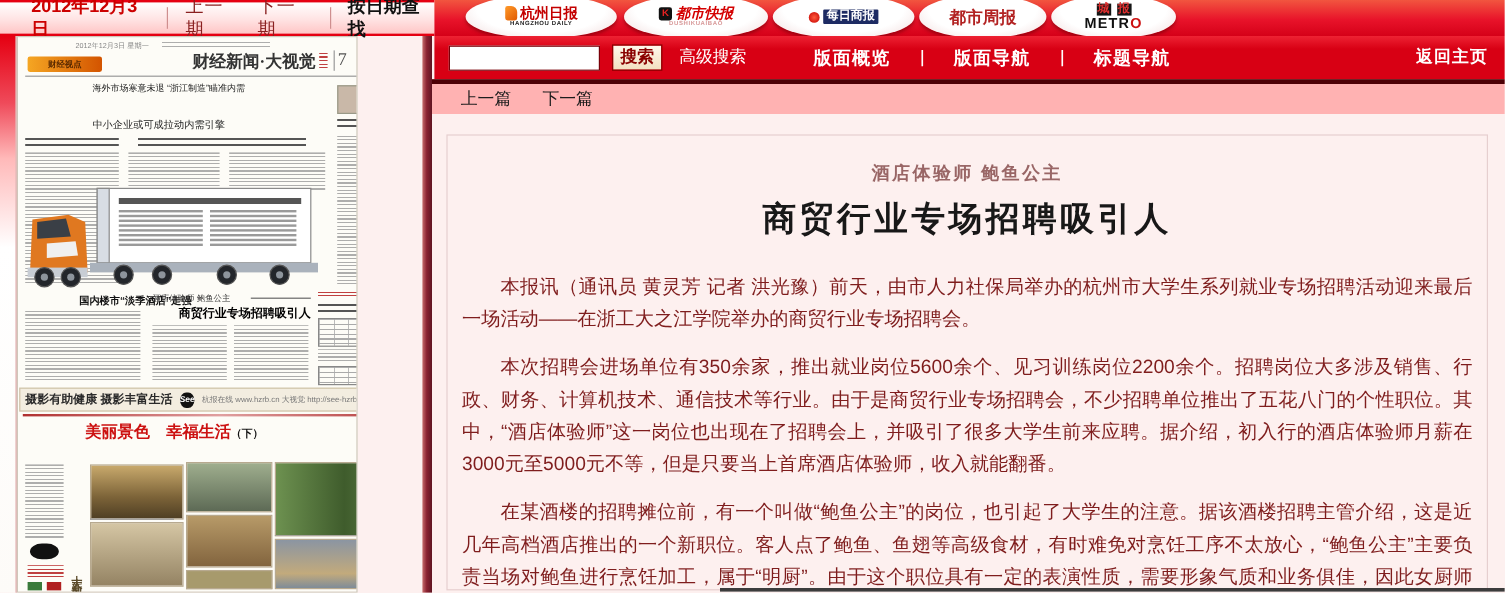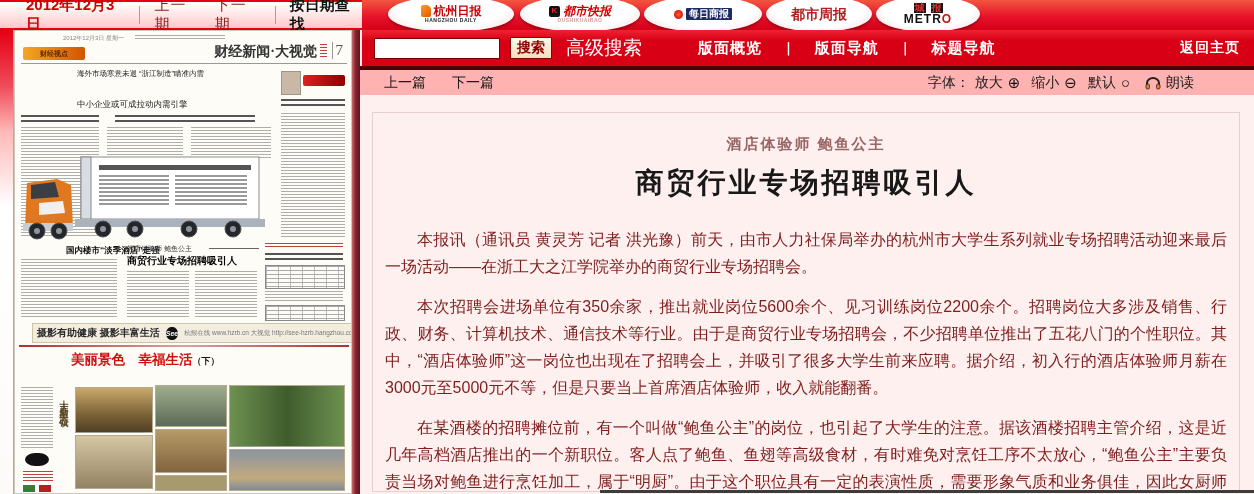--- a/index.html
+++ b/index.html
@@ -30,39 +30,39 @@
   .navyblock{background:#1d2b63;color:#fff;padding:1px 3px;font-size:10px;font-weight:bold;border-radius:1px;}
   .metro-cn span{background:#151515;color:#e03030;padding:0 1px;margin:0 1px;font-size:10px;font-weight:bold;}
   .metro-en{font-size:12px;font-weight:bold;color:#111;letter-spacing:1px;}
   .metro-en b{color:#cc1111;}
   
   #searchbar{left:362px;top:30px;width:892px;height:36px;background:linear-gradient(180deg,#ee2233 0%,#d80014 30%,#d80014 100%);
     display:flex;align-items:center;gap:10px;padding-left:12px;box-sizing:border-box;}
   #search-input{width:118px;height:19px;border:1px solid #7a0008;background:#fff;font-size:12px;padding:0 3px;}
   #search-btn{height:22px;background:linear-gradient(180deg,#fff8ec,#f3dfc0);border:1px solid #8a0000;
     color:#8a0000;font-weight:bold;font-size:14px;padding:0 6px;cursor:pointer;}
-  .sb-adv{color:#ffffff;font-size:19px;margin-left:4px;cursor:pointer;}
+  .sb-adv{color:#ffffff;font-size:14px;margin-left:4px;cursor:pointer;}
   .sb-nav{color:#ffffff;font-weight:bold;font-size:15px;cursor:pointer;letter-spacing:1px;}
   .sb-sep{color:#ffffff;font-weight:bold;font-size:13px;margin:0 10px;}
   #home-link{position:absolute;right:14px;color:#fff;font-weight:bold;font-size:14px;cursor:pointer;letter-spacing:1px;}
   
   #toolbar{left:358px;top:66px;width:896px;height:29px;background:#ffb2b2;border-top:4px solid #4d0006;
     box-sizing:border-box;display:flex;align-items:center;font-size:14px;color:#1c1c1c;}
   .tlb-item{margin-left:26px;cursor:pointer;}
   #font-controls{position:absolute;right:60px;display:flex;align-items:center;gap:5px;}
   .fc-icon{font-size:15px;color:#111;cursor:pointer;}
   
   #left-strip{left:0;top:30px;width:14px;height:464px;
     background:linear-gradient(180deg,#e50012 0%,#ef4a5a 12%,#ffb9b9 22%,#ffffff 38%,#fdfbf8 100%);
     border-right:1px solid #d89898;box-sizing:border-box;}
   #panel-divider{left:352px;top:30px;width:8px;height:464px;
     background:linear-gradient(90deg,#c56a6a 0%,#8a2231 45%,#5f1421 100%);}
   
-  #newspaper{left:14px;top:30px;width:338px;height:464px;background:#fdfcf7;border:1px solid #cfc6ba;
-    box-sizing:border-box;overflow:hidden;}
+  #newspaper{left:14px;top:30px;width:284px;height:464px;background:#fdfcf7;border:1px solid #cfc6ba;
+    box-sizing:border-box;overflow:hidden;text-align:right;}
   .np{position:absolute;}
   .tx{background-image:repeating-linear-gradient(180deg,#9a9a9a 0,#9a9a9a 1px,transparent 1px,transparent 3px);opacity:.8;}
   .txd{background-image:repeating-linear-gradient(180deg,#555 0,#555 2px,transparent 2px,transparent 5px);}
   .txr{background-image:repeating-linear-gradient(180deg,#c04040 0,#c04040 1px,transparent 1px,transparent 3px);}
   .np-meta{font-size:6px;color:#888;white-space:nowrap;}
   .np-badge{background:linear-gradient(90deg,#f5a623,#d35400);border-radius:2px;color:#5a2a00;
     font-size:7px;font-weight:bold;display:flex;align-items:center;justify-content:center;}
   .np-section{font-family:"Liberation Serif","DejaVu Serif",serif;font-weight:bold;font-size:14px;color:#333;white-space:nowrap;}
   .np-pageno{font-family:"Liberation Serif",serif;font-size:15px;color:#555;border-left:1px solid #999;padding-left:3px;}
   .np-kicker{font-size:7.5px;color:#222;white-space:nowrap;}
@@ -147,35 +147,20 @@
   <span class="sb-sep">｜</span>
   <span class="sb-nav">版面导航</span>
   <span class="sb-sep">｜</span>
   <span class="sb-nav">标题导航</span>
   <span id="home-link">返回主页</span>
 </div>
 
 <div class="abs" id="toolbar">
   <span class="tlb-item">上一篇</span>
   <span class="tlb-item">下一篇</span>
-  <div id="font-controls">
-    <span>字体：</span>
-    <span>放大</span>
-    <span class="fc-icon">⊕</span>
-    <span style="margin-left:6px;">缩小</span>
-    <span class="fc-icon">⊖</span>
-    <span style="margin-left:6px;">默认</span>
-    <span class="fc-icon">○</span>
-    <svg width="16" height="14" viewBox="0 0 16 14" style="margin-left:10px;">
-      <path d="M2 10 V7 a6 5 0 0 1 12 0 v3" fill="none" stroke="#222" stroke-width="2"></path>
-      <rect x="1" y="8" width="3.5" height="5" rx="1.5" fill="#e67e22" stroke="#222" stroke-width=".8"></rect>
-      <rect x="11.5" y="8" width="3.5" height="5" rx="1.5" fill="#e67e22" stroke="#222" stroke-width=".8"></rect>
-    </svg>
-    <span>朗读</span>
-  </div>
 </div>
 
 <div class="abs" id="left-strip"></div>
 <div class="abs" id="panel-divider"></div>
 
 <div class="abs" id="newspaper">
   <div class="np np-meta" style="left:48px;top:3px;">2012年12月3日 星期一</div>
   <div class="np tx" style="left:120px;top:4px;width:90px;height:5px;"></div>
 
   <div class="np np-badge" style="left:8px;top:16px;width:62px;height:13px;">财经视点</div>
@@ -251,21 +236,21 @@
   <div class="np np-h3" style="left:112px;top:223px;width:132px;">商贸行业专场招聘吸引人</div>
   <div class="np tx" style="left:112px;top:240px;width:62px;height:48px;"></div>
   <div class="np tx" style="left:180px;top:240px;width:62px;height:48px;"></div>
 
   <div class="np txr" style="left:250px;top:212px;width:78px;height:6px;"></div>
   <div class="np txd" style="left:250px;top:222px;width:78px;height:7px;"></div>
   <div class="np mini-table" style="left:250px;top:234px;width:78px;height:22px;"></div>
   <div class="np tx" style="left:250px;top:260px;width:78px;height:12px;"></div>
   <div class="np mini-table" style="left:250px;top:274px;width:78px;height:14px;"></div>
 
-  <div class="np" style="left:17px;top:292px;width:330px;height:20px;background:#f3ede0;border:1px solid #cfc3a8;display:flex;align-items:center;gap:6px;padding:0 4px;box-sizing:border-box;">
+  <div class="np" style="left:1px;top:292px;width:330px;height:20px;background:#f3ede0;border:1px solid #cfc3a8;display:flex;align-items:center;gap:6px;padding:0 4px;box-sizing:border-box;">
     <span class="np-banner">摄影有助健康 摄影丰富生活</span>
     <span class="see-logo" style="width:22px;height:13px;">See</span>
     <span class="np-url">杭报在线 www.hzrb.cn 大视觉 http://see-hzrb.hangzhou.com.cn/</span>
   </div>
   <div class="np" style="left:4px;top:314px;width:330px;height:2px;background:linear-gradient(90deg,#b03030,#e0a0a0,#b03030);"></div>
 
   <div class="np np-red-title" style="left:56px;top:320px;"><span>美丽景色　幸福生活</span><small>（下）</small></div>
 
   <div class="np tx" style="left:6px;top:356px;width:32px;height:62px;"></div>
   <div class="np see-logo" style="left:10px;top:422px;width:24px;height:13px;"></div>

